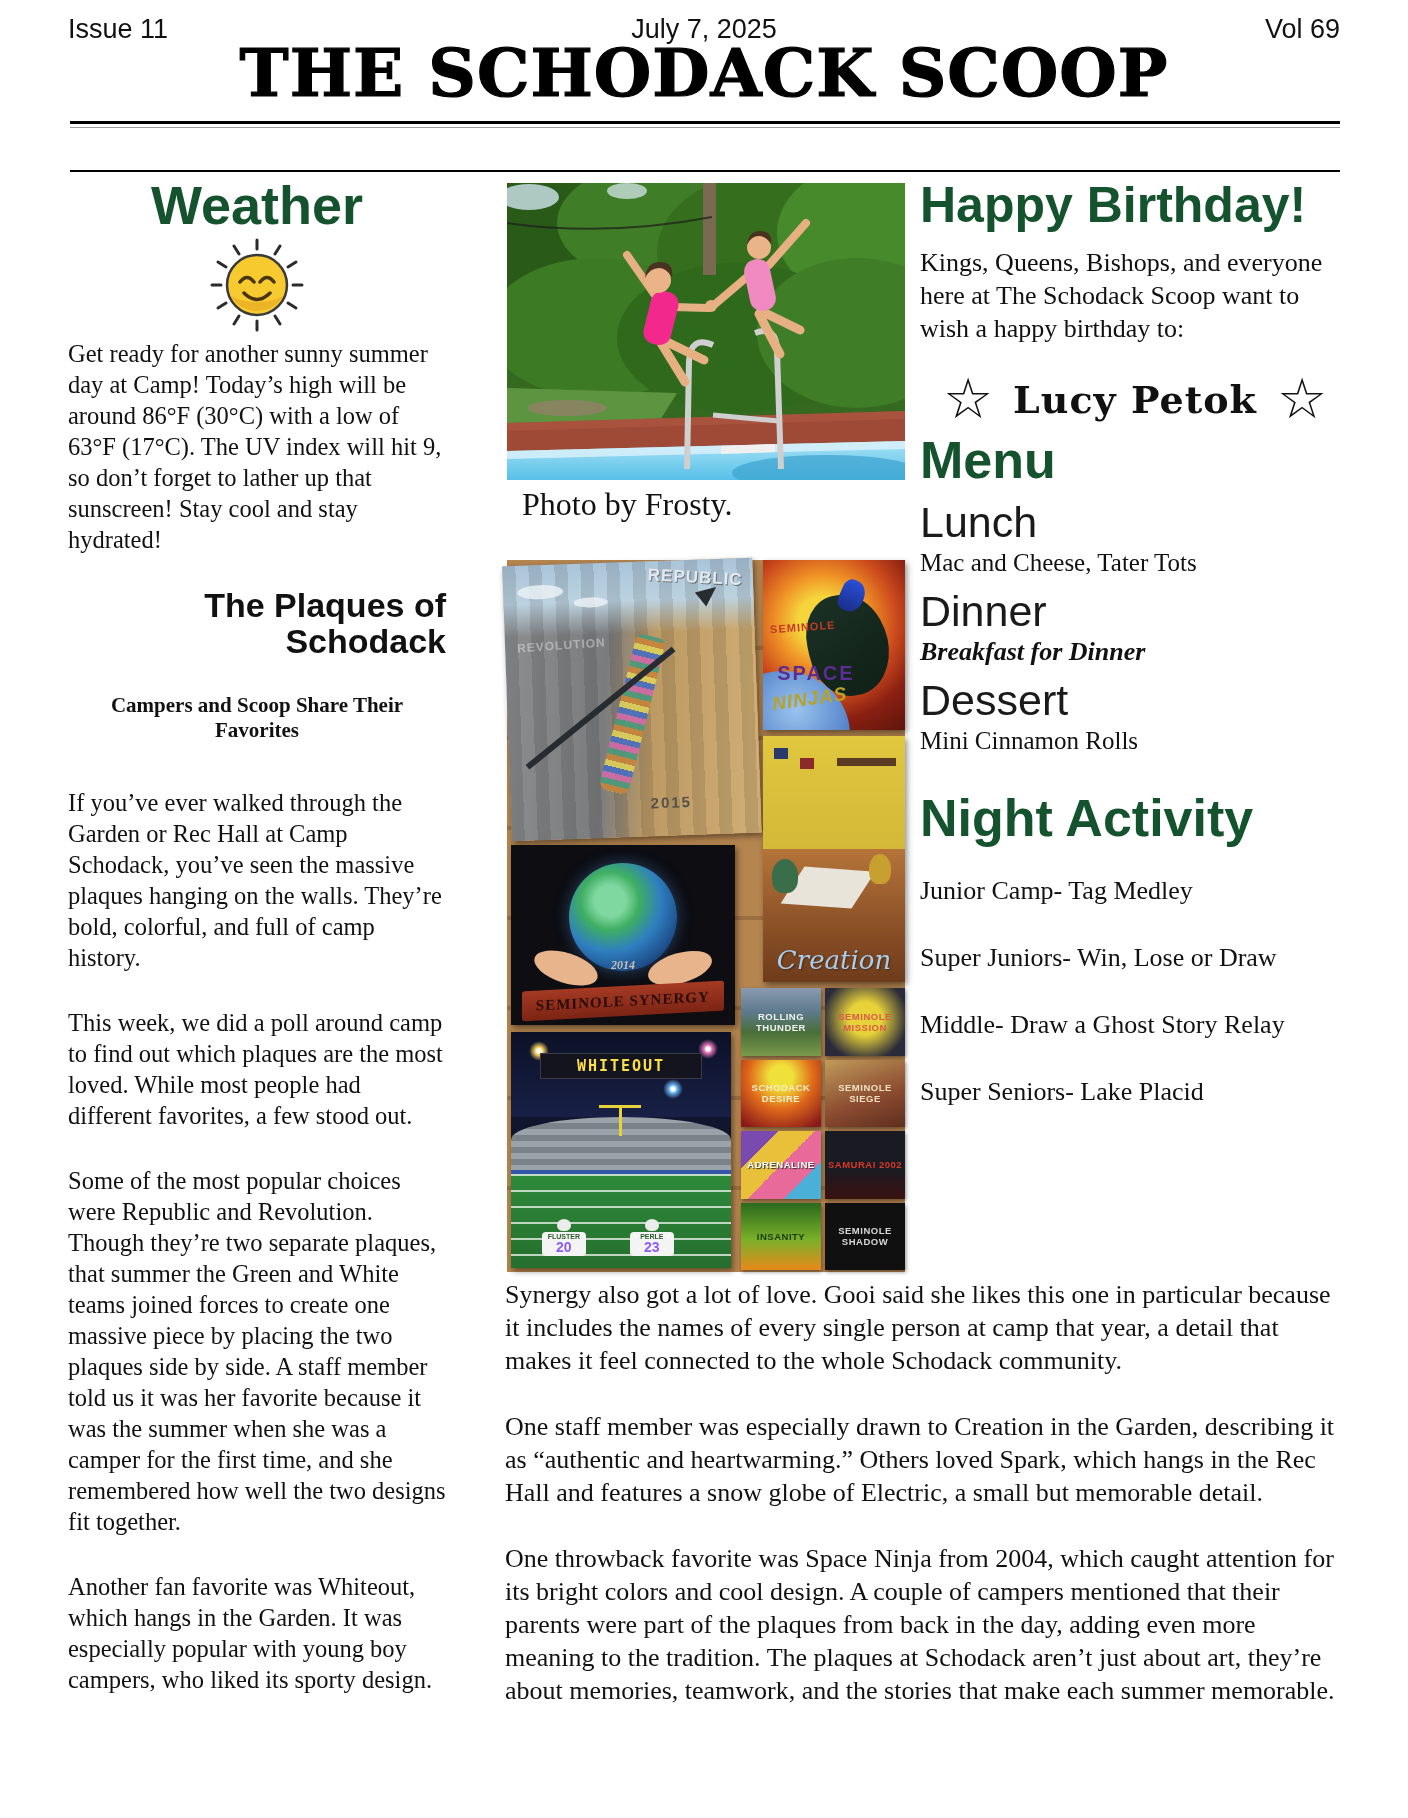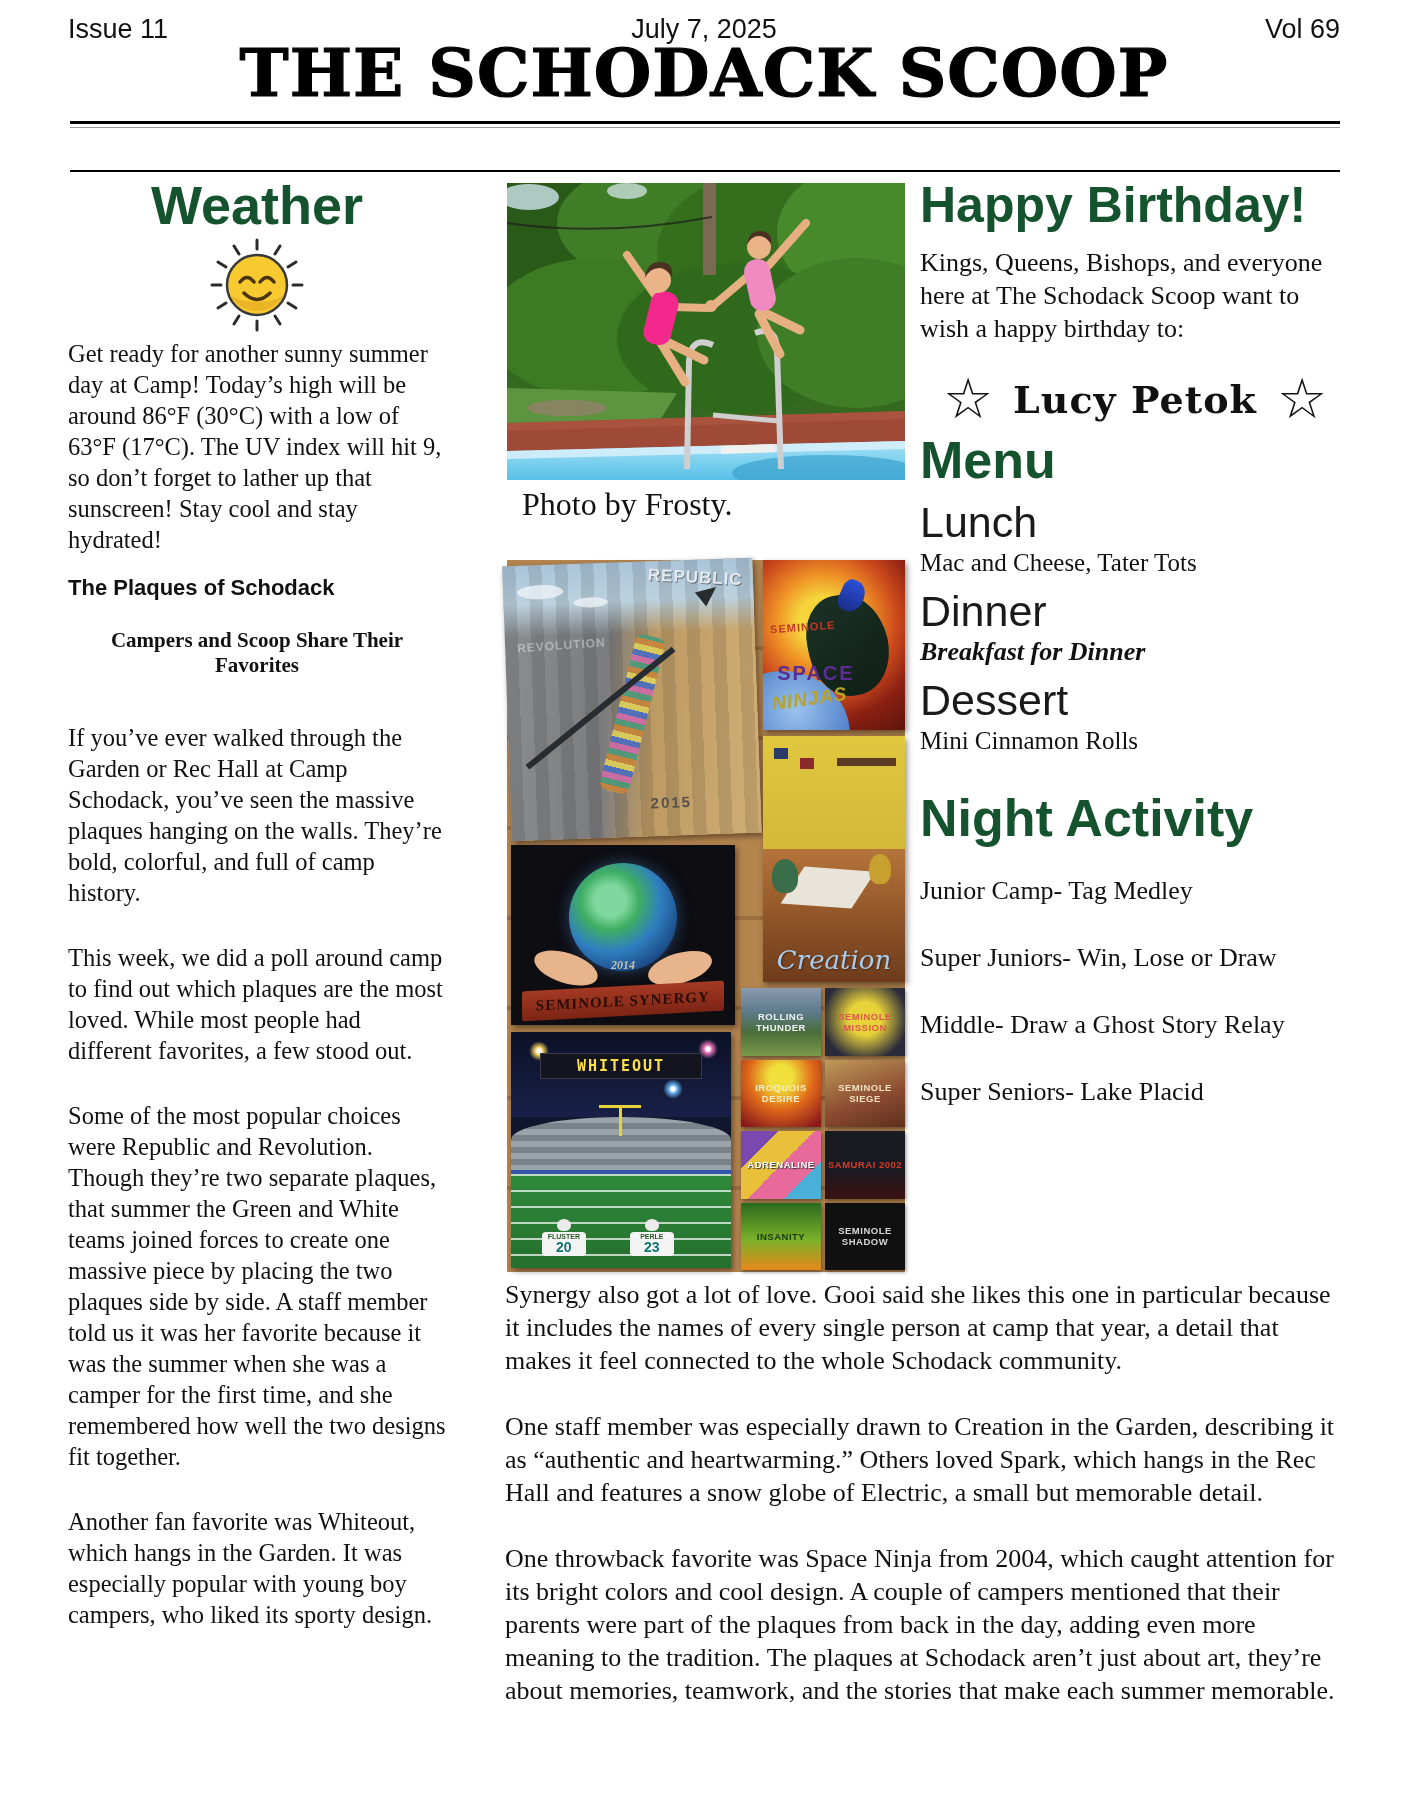--- a/index.html
+++ b/index.html
@@ -18,22 +18,22 @@
   .rule-thick{top:121px;height:3px;}
   .rule-echo{top:127px;height:1px;background:#999;}
   .rule-thin{top:170px;height:2px;}
   
   .col-left{position:absolute;left:68px;top:176px;width:378px;}
   .col-right{position:absolute;left:920px;top:176px;width:430px;}
   .h-big{font-family:"Liberation Sans",sans-serif;font-weight:bold;font-size:52px;line-height:58px;margin:0;color:#14532d;}
   .h-weather{text-align:center;font-size:54px;}
   .body-text{font-size:24.5px;line-height:31px;color:#111;}
   .sun-wrap{text-align:center;margin:4px 0 2px 0;}
-  .plaques-head{font-family:"Liberation Sans",sans-serif;font-weight:bold;font-size:22px;line-height:36px;
-        text-align:left;margin-top:15px;color:#111;}
+  .plaques-head{font-family:"Liberation Sans",sans-serif;font-weight:bold;font-size:34px;line-height:36px;
+        text-align:right;margin-top:32px;color:#111;}
   .plaques-sub{font-weight:bold;font-size:21px;text-align:center;margin-top:5px;color:#111;}
   .para{margin:0 0 34px 0;}
   .first-para{margin-top:44px;}
   
   .bday-body{font-size:26px;line-height:33px;margin-top:12px;color:#111;}
   .star-row{display:flex;align-items:center;justify-content:center;gap:20px;margin-top:22px;}
   .star{font-size:56px;line-height:1;color:#111;font-family:"DejaVu Sans",sans-serif;}
   .bday-name{font-family:"DejaVu Serif",serif;font-weight:900;font-size:38px;letter-spacing:1px;color:#111;}
   .menu-head{margin-top:4px;}
   .menu-label{font-family:"Liberation Sans",sans-serif;font-weight:400;font-size:43px;line-height:47px;margin-top:10px;color:#1a1a1a;}
@@ -120,21 +120,21 @@
   .wo-field{position:absolute;bottom:0;left:0;right:0;height:40%;
         background:repeating-linear-gradient(180deg,rgba(255,255,255,.7) 0 2px,rgba(0,0,0,0) 2px 16px),
                    linear-gradient(#2f8a3a,#256f2e);border-top:4px solid #3355aa;}
   .wo-goal{position:absolute;left:49%;top:32%;width:3px;height:28px;background:#e8d23a;}
   .wo-cross{position:absolute;left:40%;top:31%;width:42px;height:3px;background:#e8d23a;}
   .wo-player{position:absolute;bottom:5%;width:44px;text-align:center;}
   .wo-p1{left:14%;} .wo-p2{left:54%;}
   .helmet{width:14px;height:12px;border-radius:50% 50% 45% 45%;background:#ececec;margin:0 auto;}
   .jersey{background:#f4f4f4;border-radius:4px;padding:1px 2px;margin-top:1px;}
   .pname{display:block;font-family:"Liberation Sans",sans-serif;font-weight:bold;font-size:7px;color:#2a5a2a;}
-  .pnum{display:block;font-family:"Liberation Sans",sans-serif;font-weight:bold;font-size:14px;color:#0f766e;line-height:15px;}
+  .pnum{display:block;font-family:"Liberation Sans",sans-serif;font-weight:bold;font-size:14px;color:#8b5cf6;line-height:15px;}
   
   .strip{position:absolute;left:234px;top:428px;width:164px;height:282px;display:grid;
         grid-template-columns:1fr 1fr;grid-template-rows:repeat(4,1fr);grid-auto-flow:column;gap:4px;}
   .mini{position:relative;display:flex;align-items:center;justify-content:center;text-align:center;
         box-shadow:1px 2px 4px rgba(0,0,0,.45);padding:2px;}
   .mini span{font-family:"Liberation Sans",sans-serif;font-weight:bold;font-size:9.5px;line-height:11px;letter-spacing:.5px;}
   .mp-thunder{background:linear-gradient(180deg,#8a9ab0 0%,#5d7a8c 35%,#4a6e3a 65%,#7a9a4a 100%);} .mp-thunder span{color:#eef2f5;}
   .mp-desire{background:radial-gradient(circle at 50% 25%,#f0e13a 0 18%,#e06a1a 50%,#8a1a1a 92%);} .mp-desire span{color:#f5ecc8;}
   .mp-adrenaline{background:linear-gradient(135deg,#7a4ab0 0 25%,#e8c03a 25% 50%,#e86a9a 50% 75%,#4ab0d8 75% 100%);}
   .mp-adrenaline span{color:#fff;text-shadow:1px 1px 1px #333;}
@@ -316,21 +316,21 @@
           <span class="pnum">23</span>
         </div>
       </div>
     </div>
 
     <div class="strip">
       <div class="mini mp-thunder">
           <span>ROLLING THUNDER</span>
         </div>
       <div class="mini mp-desire">
-          <span>IROQUOIS DESIRE</span>
+          <span>SCHODACK DESIRE</span>
         </div>
       <div class="mini mp-adrenaline">
           <span>ADRENALINE</span>
         </div>
       <div class="mini mp-insanity">
           <span>INSANITY</span>
         </div>
       <div class="mini mp-mission">
           <span>SEMINOLE MISSION</span>
         </div>

